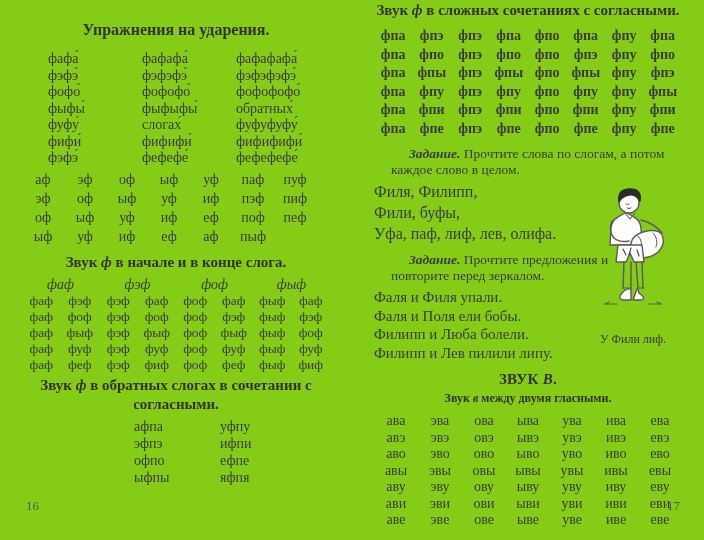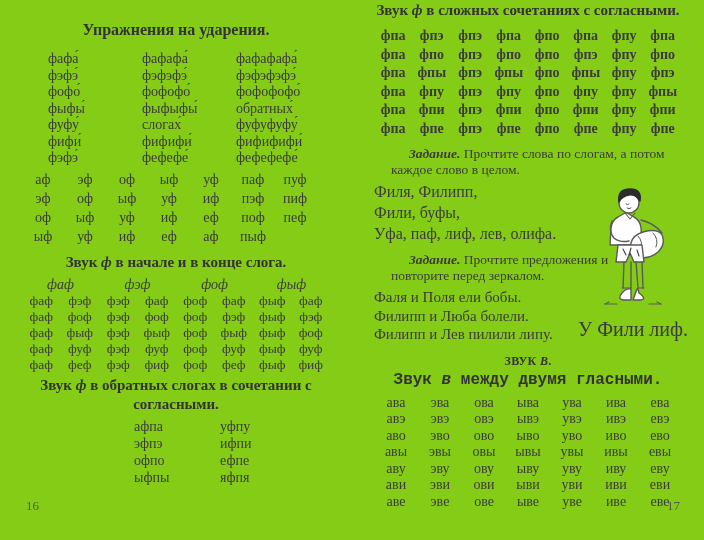--- a/index.html
+++ b/index.html
@@ -5,21 +5,21 @@
   html,body{margin:0;padding:0;background:#ffffff;}
   .book{position:relative;width:704px;height:540px;background:#84cc16;overflow:hidden;
         font-family:"Liberation Serif","DejaVu Serif",serif;color:#3b3b3b;}
   .page{position:absolute;top:0;width:352px;height:540px;box-sizing:border-box;padding:0 22px;}
   .page-left{left:0;}
   .page-right{left:352px;}
 
   h1,h2{font-weight:bold;text-align:center;color:#333;margin:0;}
   h1{font-size:16px;line-height:20px;margin-top:20px;}
   .h-sec{font-size:15px;line-height:19px;}
-  .h-big{font-size:12px;line-height:20px;letter-spacing:.3px;}
+  .h-big{font-size:15px;line-height:20px;letter-spacing:.3px;}
   em{font-style:italic;}
 
   .grid{display:flex;flex-direction:column;}
   .srow{display:flex;justify-content:flex-start;}
   .cell{font-size:14px;text-align:center;white-space:nowrap;}
 
   
   .stress-grid{margin-top:11px;}
   .stress-grid .srow{line-height:16.5px;padding-left:26px;}
   .stress-grid .cell{width:95px;text-align:left;}
@@ -59,24 +59,24 @@
 
   .sentences{margin-top:5px;font-size:15px;max-width:235px;}
   .sentences .line{line-height:18.5px;}
 
   .pagenum{position:absolute;bottom:26px;font-size:13px;color:#555;}
   .pn-left{left:26px;}
   .pn-right{right:24px;padding-left:13px;}
 
   .illo{position:absolute;right:12px;top:183px;width:118px;text-align:center;}
   .illo svg{display:block;margin:0 auto;}
-  .illo-caption{font-size:20px;line-height:20px;margin-top:0;color:#3b3b3b;white-space:nowrap;}
+  .illo-caption{font-size:12px;line-height:20px;margin-top:10px;color:#3b3b3b;white-space:nowrap;}
 
   .vsec-title{margin-top:7px;}
-  .vsec-sub{font-size:16px;line-height:19px;font-family:Liberation Mono, monospace;}
+  .vsec-sub{font-size:12px;line-height:19px;}
 </style>
 </head>
 <body>
 
 <div class="book">
 
   <div class="page page-left">
 
     <h1>Упражнения на ударения.</h1>
     <div class="grid stress-grid">
@@ -317,20 +317,21 @@
 
     <div class="words">
         <div class="line">Филя, Филипп,</div>
         <div class="line">Фили, буфы,</div>
         <div class="line">Уфа, паф, лиф, лев, олифа.</div>
       </div>
 
     <p class="task task2"><span class="task-label">Задание.</span><span> Прочтите предложения и повторите перед зеркалом.</span></p>
 
     <div class="sentences">
+        <div class="line">Фаля и Филя упали.</div>
         <div class="line">Фаля и Поля ели бобы.</div>
         <div class="line">Филипп и Люба болели.</div>
         <div class="line">Филипп и Лев пилили липу.</div>
       </div>
 
     <div class="illo">
       <svg width="100" height="136" viewBox="0 0 100 136">
         <g fill="none" stroke="#5a5a5a" stroke-width="1.4" stroke-linecap="round" stroke-linejoin="round">
 
           <circle cx="46" cy="20" r="10" fill="#fefefe"></circle>

